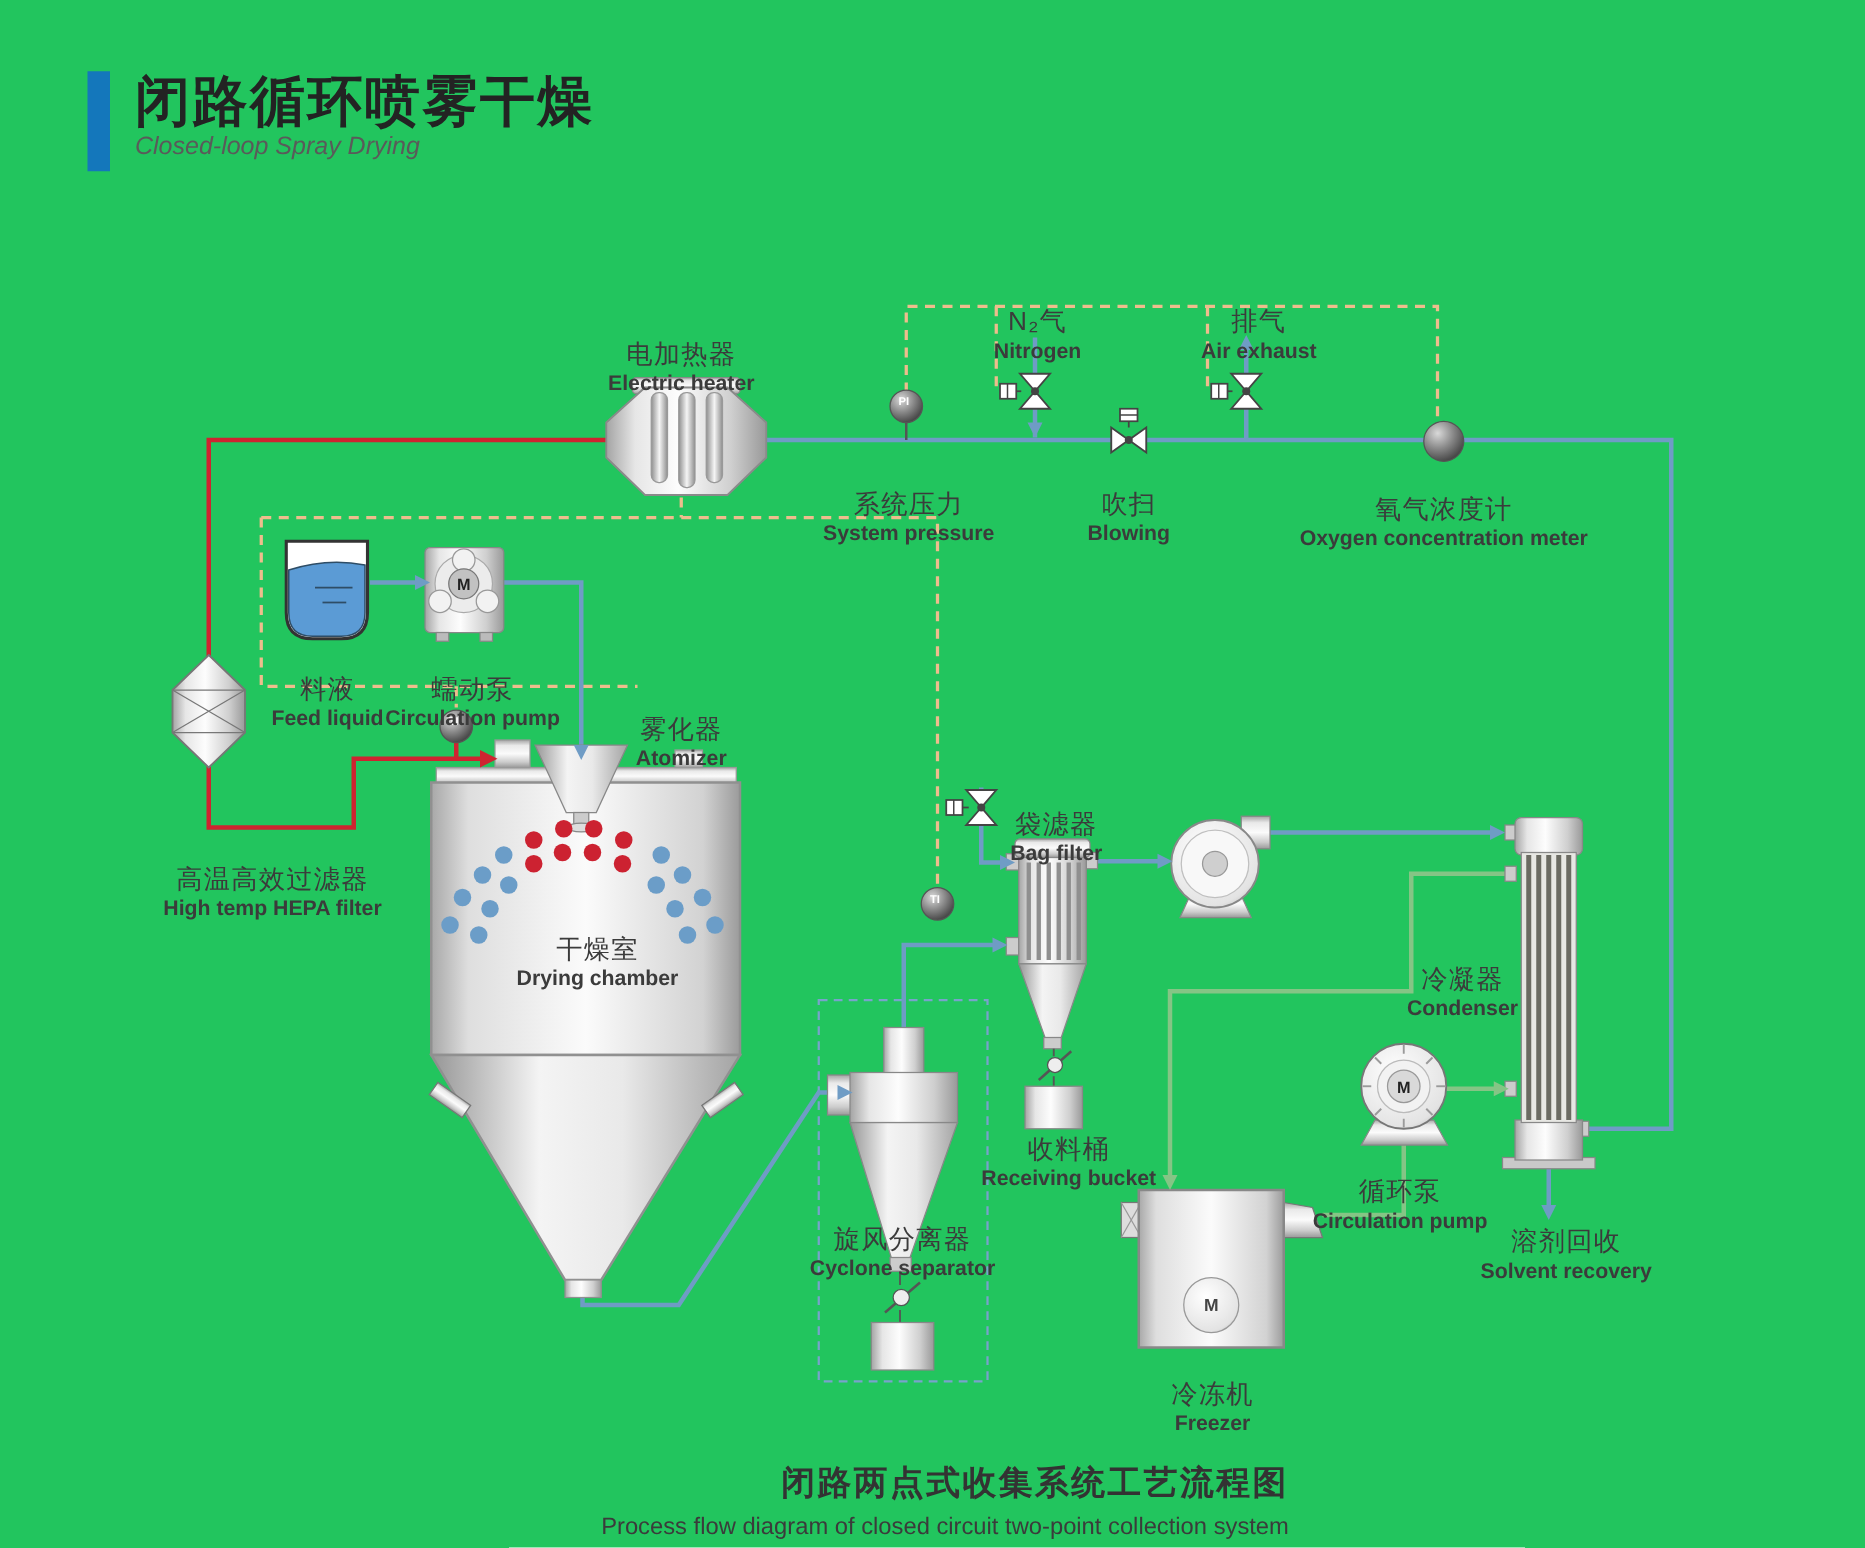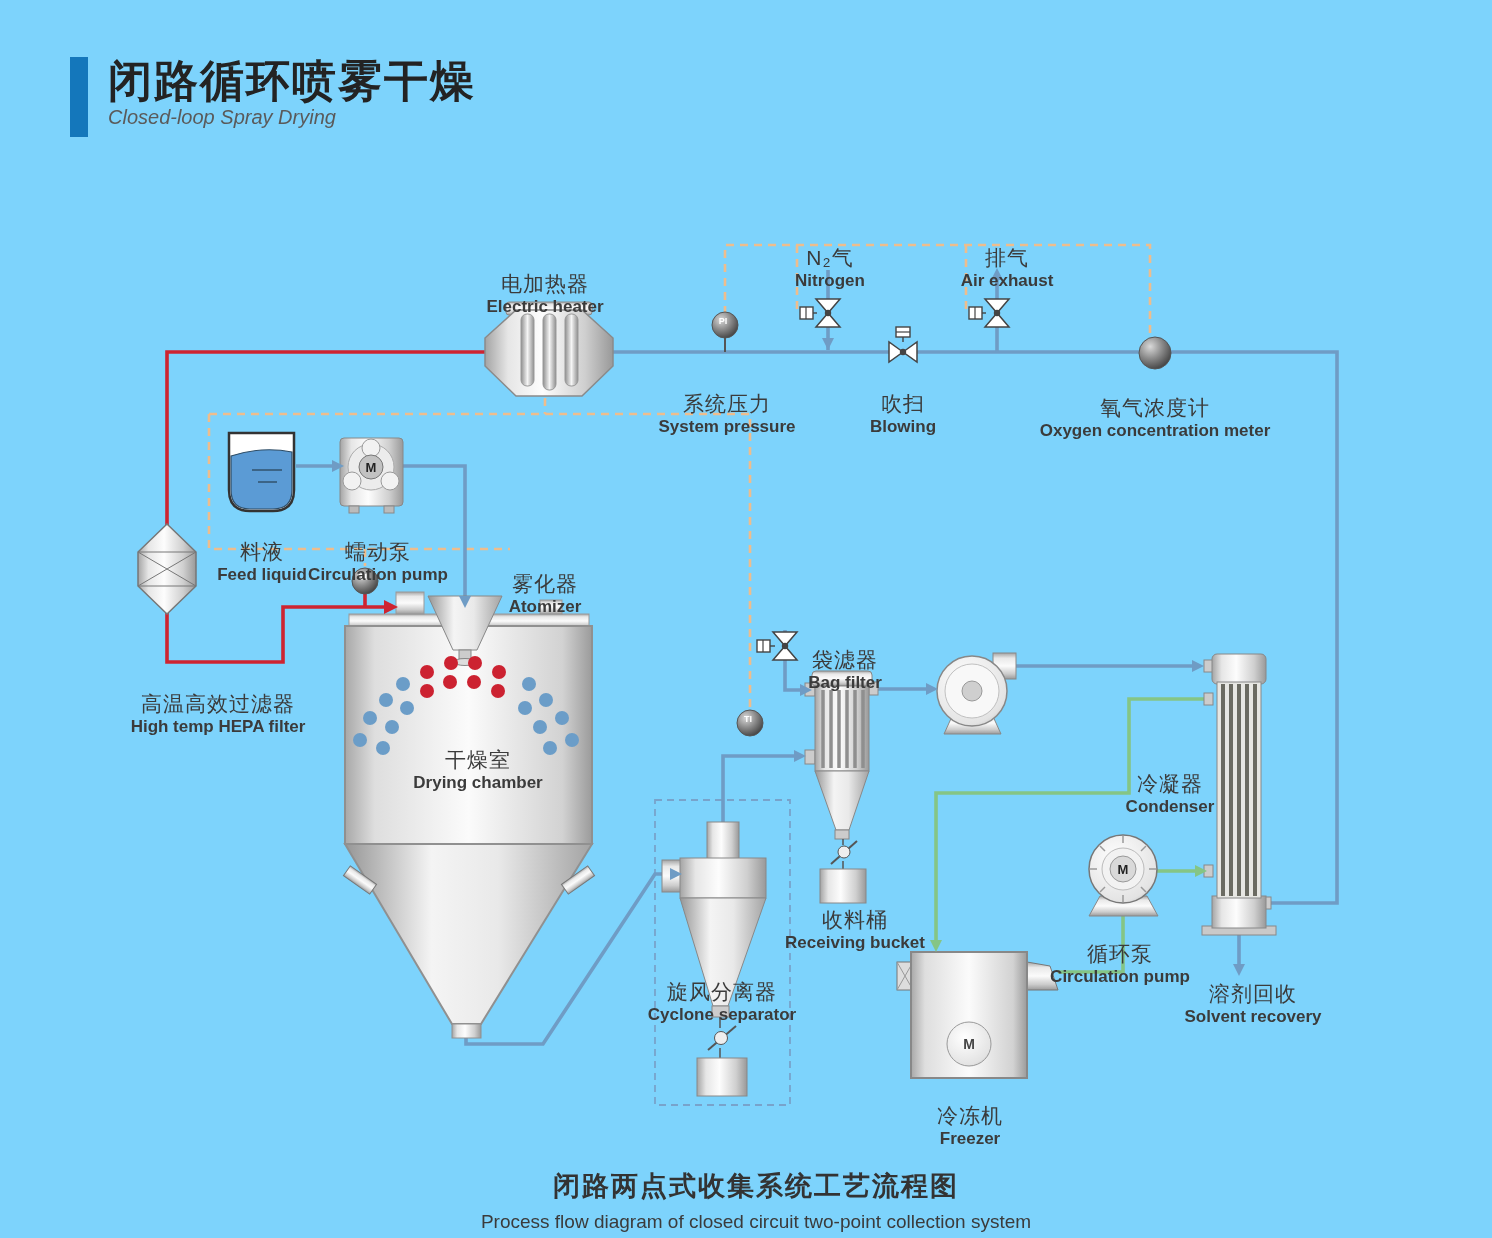--- a/index.html
+++ b/index.html
@@ -1,28 +1,28 @@
 <!DOCTYPE html>
 <html><head>
 <meta charset="utf-8">
 <style>
   html,body{margin:0;padding:0;background:#fff;}
-  #stage{position:relative;width:1492px;height:1238px;background:#7dd3fc;overflow:hidden;
+  #stage{position:relative;width:1492px;height:1238px;background:#22c55e;overflow:hidden;
          font-family:"Liberation Sans",sans-serif;}
   #diagram-svg{position:absolute;left:0;top:0;}
   
   .title-bar{position:absolute;left:70px;top:57px;width:18px;height:80px;background:#1477bb;}
   .title-zh{position:absolute;left:108px;top:52px;font-size:44px;font-weight:bold;color:#232323;letter-spacing:2px;}
   .title-en{position:absolute;left:108px;top:106px;font-size:20px;color:#5a5a5a;font-style:italic;}
   
   .lbl{position:absolute;transform:translateX(-50%);text-align:center;line-height:1.18;color:#3b3b3b;white-space:nowrap;}
   .lbl .zh{display:block;font-size:21px;font-weight:400;letter-spacing:1px;margin-top:24px;}
   .lbl .en{display:block;font-size:17px;font-weight:700;letter-spacing:0px;}
   
-  .caption{position:absolute;left:756px;top:1168px;transform:translateX(-50%);text-align:center;color:#333;white-space:nowrap;}
+  .caption{position:absolute;left:756px;top:1168px;transform:translateX(-50%);text-align:right;color:#333;white-space:nowrap;}
   .caption .zh{display:block;font-size:27px;font-weight:600;letter-spacing:2px;}
   .caption .en{display:block;font-size:19px;margin-top:7px;color:#3b3b3b;}
   
   .sensor-txt{font-family:"Liberation Sans",sans-serif;font-size:9px;font-weight:bold;fill:#ffffff;text-anchor:middle;}
   .motor-txt{font-family:"Liberation Sans",sans-serif;font-size:13px;font-weight:bold;fill:#222;text-anchor:middle;}
   .motor-txt-lg{font-family:"Liberation Sans",sans-serif;font-size:14px;font-weight:bold;fill:#444;text-anchor:middle;}
 </style>
 </head>
 <body>
 

